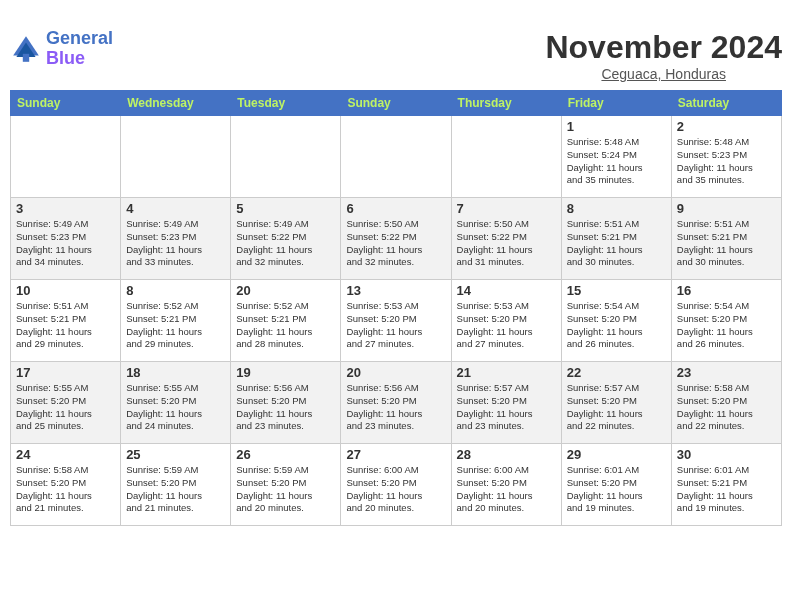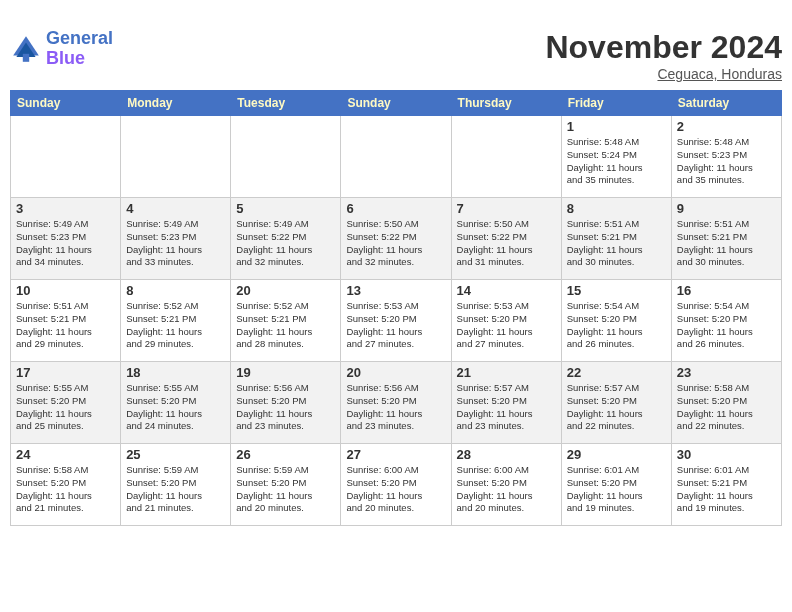--- a/index.html
+++ b/index.html
@@ -29,40 +29,40 @@
     }
     .logo-text span {
       color: #4472C4;
     }
     .logo-icon {
       width: 32px;
       height: 32px;
       margin-right: 4px;
     }
     .title-block {
-      text-align: right;
+      text-align: center;
     }
     .month-title {
       font-size: 32px;
       font-weight: bold;
       color: #333;
     }
     .location {
       font-size: 14px;
       color: #555;
       text-decoration: underline;
     }
     table {
       width: 100%;
       border-collapse: collapse;
       table-layout: fixed;
     }
     th {
       background-color: #4472C4;
-      color: #fef9c3;
+      color: #bef264;
       text-align: left;
       padding: 5px 6px;
       font-size: 12px;
       font-weight: bold;
       border: 1px solid #4472C4;
     }
     td {
       border: 1px solid #ccc;
       vertical-align: top;
       padding: 3px 5px;
@@ -107,21 +107,21 @@
   <div class="title-block">
     <div class="month-title">November 2024</div>
     <div class="location">Ceguaca, Honduras</div>
   </div>
 </div>
 
 <table>
   <thead>
     <tr>
     <th>Sunday</th>
-        <th>Monday</th>
+        <th>Wednesday</th>
         <th>Tuesday</th>
         <th>Sunday</th>
         <th>Thursday</th>
         <th>Friday</th>
         <th>Saturday</th>
       </tr>
   </thead>
   <tbody id="calendar-body">
   <tr>
         <td></td>

